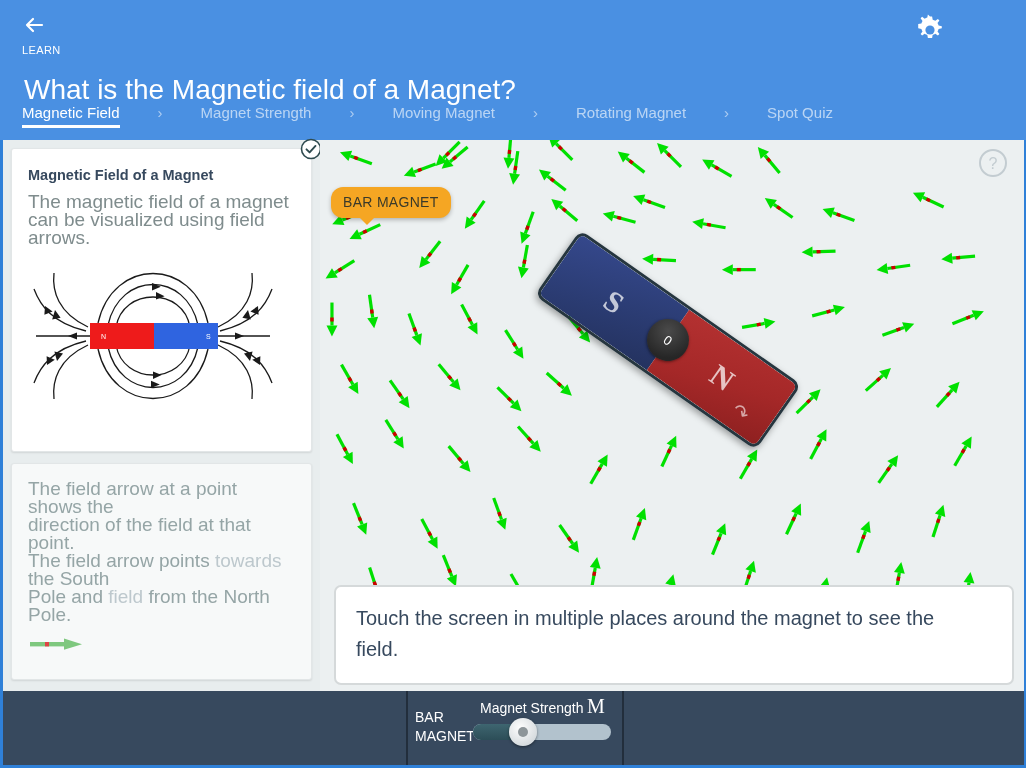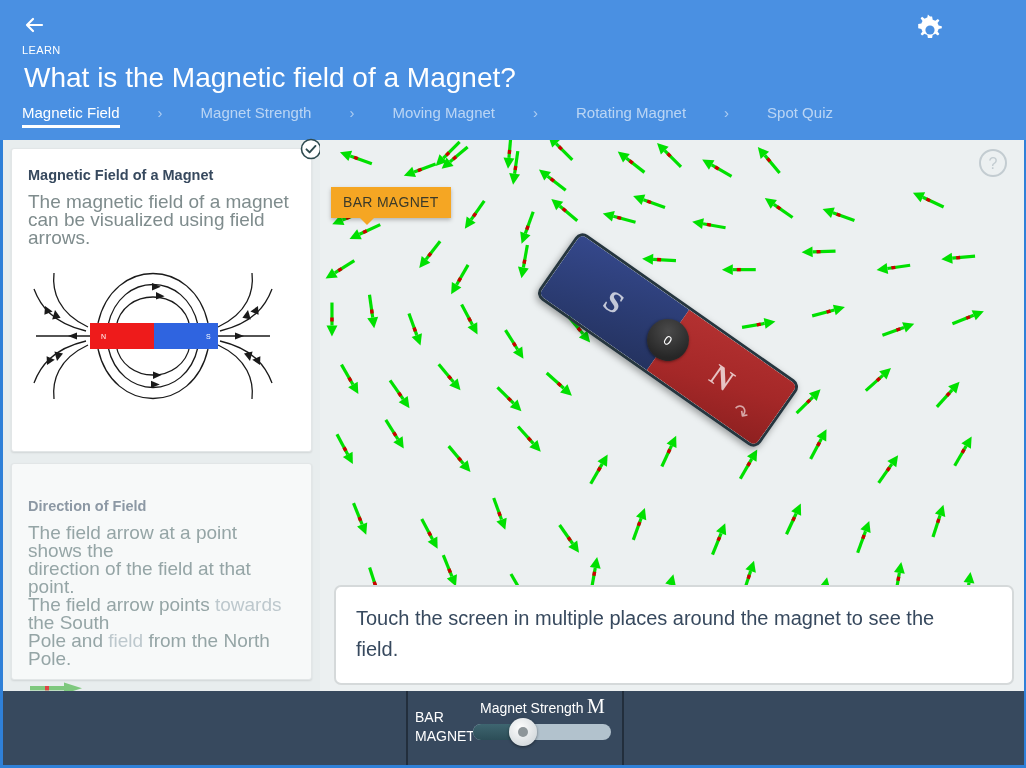--- a/index.html
+++ b/index.html
@@ -19,21 +19,21 @@
   .back-arrow {
     position: absolute; left: 20px; top: 10px;
     width: 30px; height: 30px; cursor: pointer;
   }
   .learn-label {
     position: absolute; left: 22px; top: 44px;
     font-size: 11px; letter-spacing: .4px; color: #fff;
     font-family: "Liberation Sans", sans-serif;
   }
   .page-title {
-    position: absolute; left: 24px; top: 62px;
+    position: absolute; left: 24px; top: 74px;
     font-size: 28px; color: #fff; font-weight: 400;
     white-space: nowrap;
   }
   .gear-icon {
     position: absolute; right: 78px; top: 12px;
     width: 36px; height: 36px; cursor: pointer;
   }
   .tabs {
     position: absolute; left: 22px; top: 104px;
     display: flex; align-items: flex-start; gap: 16px;
@@ -140,21 +140,21 @@
     border-radius: 50%;
     background: radial-gradient(circle at 38% 32%,#4a4a4a,#262626 70%);
     display: flex; align-items: center; justify-content: center;
     color: #fff; font-size: 13px; cursor: pointer;
     box-shadow: 0 1px 3px rgba(0,0,0,.5);
   }
   .magnet-tip {
     position: absolute; left: 11px; top: 47px;
     background: #f5a623; color: #3a3a2a;
     font-size: 14px; letter-spacing: .3px;
-    padding: 7px 12px 8px 12px; border-radius: 0;
+    padding: 7px 12px 8px 12px; border-radius: 12px;
     white-space: nowrap; z-index: 5;
     box-shadow: 0 2px 4px rgba(0,0,0,.25);
   }
   .magnet-tip::after {
     content: ""; position: absolute; left: 28px; bottom: -7px;
     border-left: 8px solid transparent; border-right: 8px solid transparent;
     border-top: 8px solid #f5a623;
   }
   .instruction {
     position: absolute; left: 14px; bottom: 6px; right: 10px;
@@ -311,21 +311,20 @@
 
             <rect x="62" y="62" width="64" height="26" fill="#ee1b1b"></rect>
             <rect x="126" y="62" width="64" height="26" fill="#2f64e0"></rect>
             <text x="73" y="78" font-size="7" fill="#ffffff" font-family="Liberation Sans, sans-serif">N</text>
             <text x="178" y="78" font-size="7" fill="#ffffff" font-family="Liberation Sans, sans-serif">S</text>
           </svg>
         </div>
       </div>
 
       <div class="card card2">
-        <div class="card-title">Direction of Field</div>
         <div class="card-text">
           <span>The field arrow at a point shows the</span><br>
           <span>direction of the field at that point.</span><br>
           <span>The field arrow points </span><span class="hl">towards</span><span> the South</span><br>
           <span>Pole and </span><span class="hl">field</span><span> from the North Pole.</span>
         </div>
         <div class="dir-arrow">
           <svg width="60" height="16" viewBox="0 0 60 16">
             <rect x="2" y="6" width="38" height="4.4" fill="#7ec87e"></rect>
             <rect x="17" y="6" width="4" height="4.4" fill="#d44"></rect>

